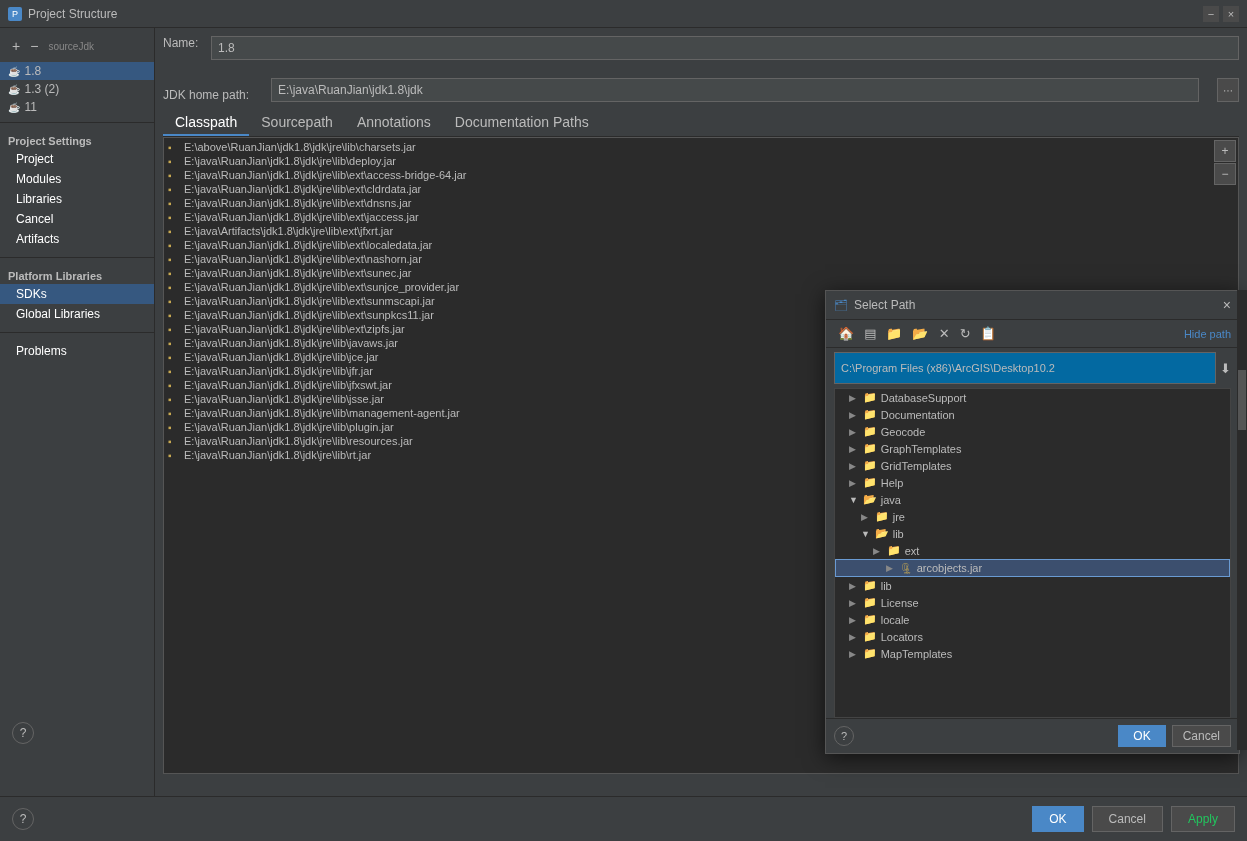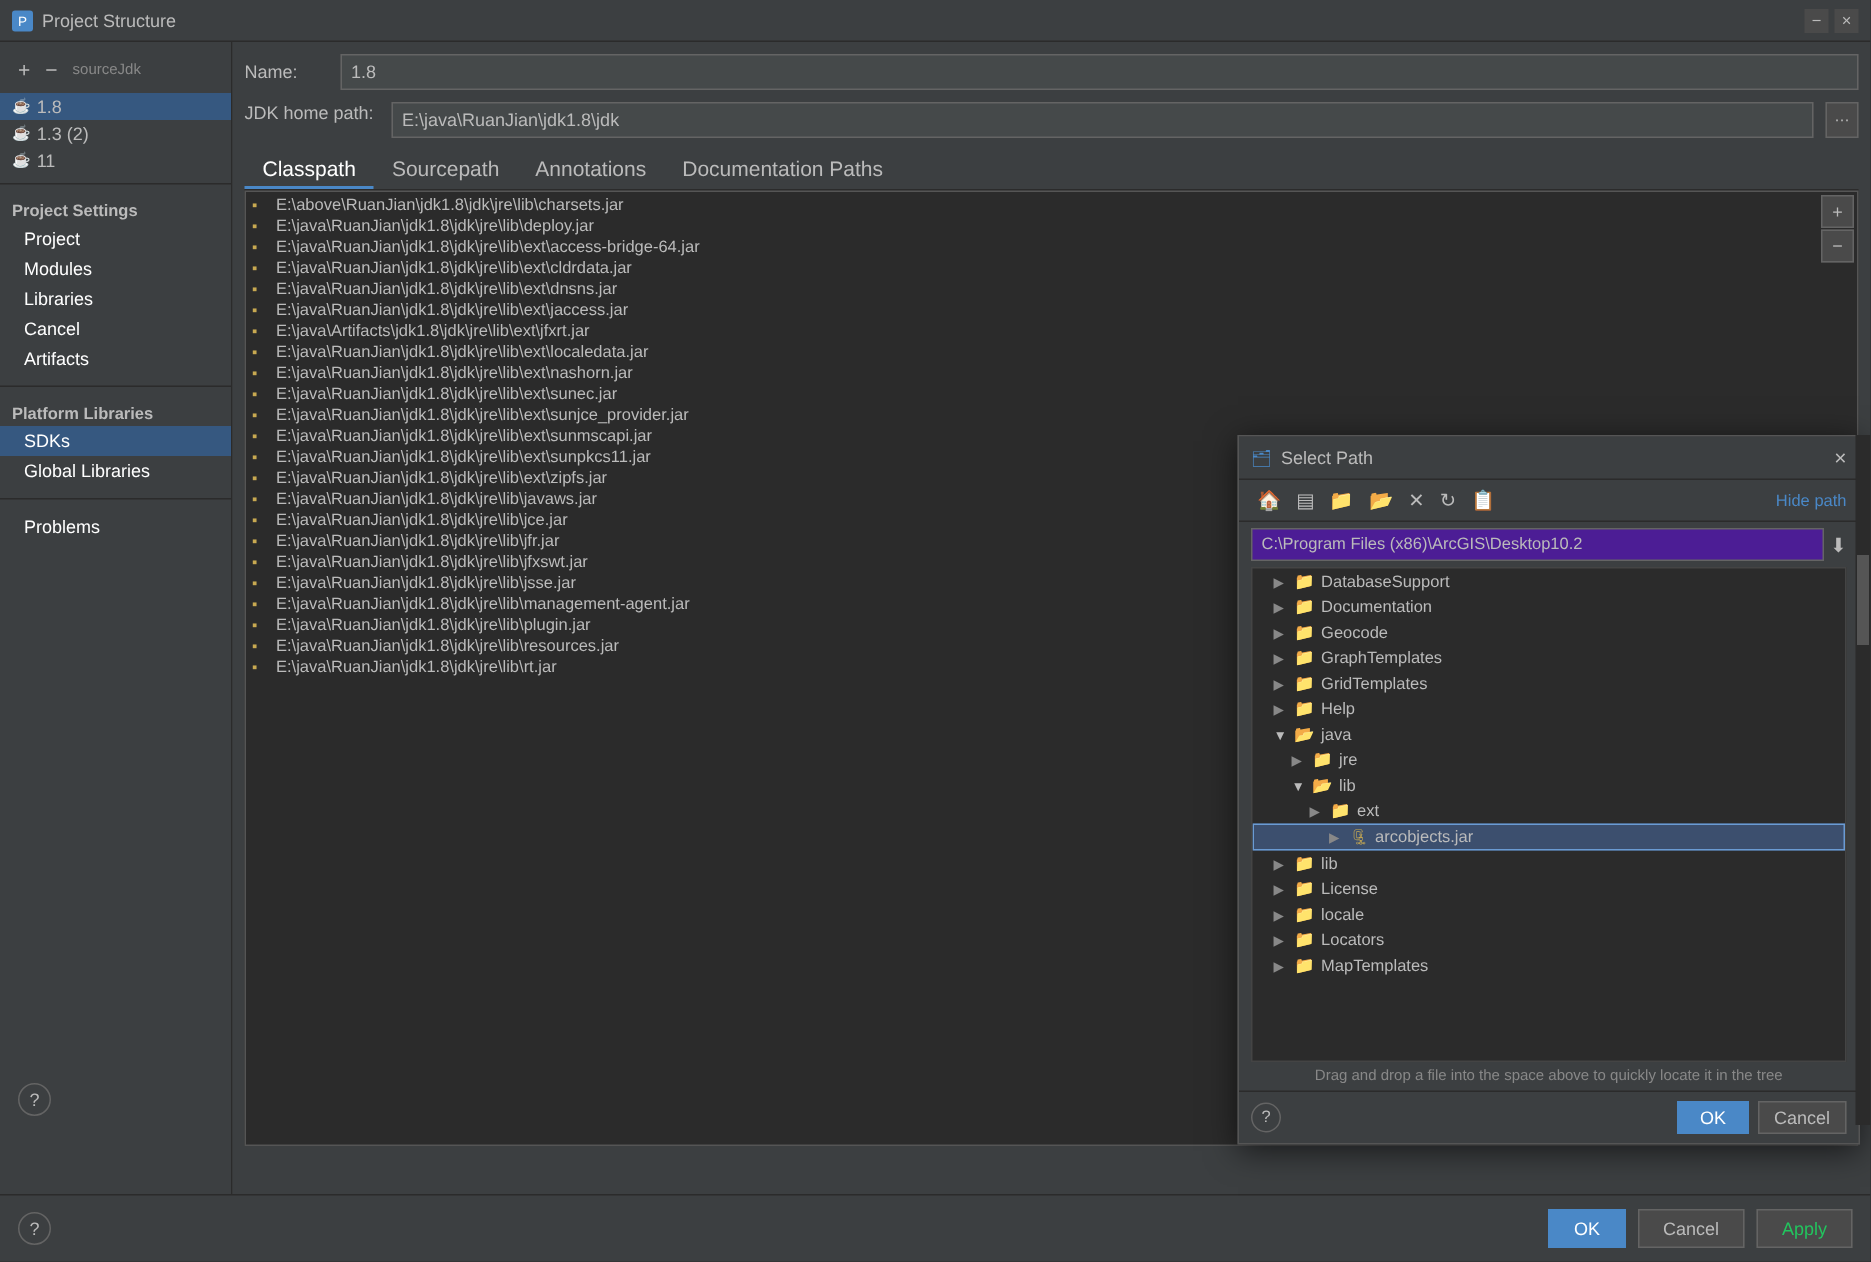--- a/index.html
+++ b/index.html
@@ -31,24 +31,24 @@
 
     .sidebar-section { padding: 4px 0; }
     .sidebar-section-title { font-size: 11px; font-weight: bold; color: #bbbbbb; padding: 4px 8px 2px; }
     .sidebar-nav-item { padding: 3px 8px 3px 16px; cursor: pointer; font-size: 12px; color: #ffffff; }
     .sidebar-nav-item.active { background: #365880; color: white; }
 
     .sidebar-divider { height: 1px; background: #2b2b2b; margin: 4px 0; }
 
     
     .right-panel { flex: 1; background: #3c3f41; padding: 8px; overflow: hidden; }
-    .name-row { display: flex; align-items: center; gap: 24px; margin-bottom: 8px; }
+    .name-row { display: flex; align-items: flex-start; gap: 8px; margin-bottom: 18px; }
     .name-label { color: #bbbbbb; font-size: 12px; min-width: 40px; }
     .name-input { flex: 1; background: #45494a; border: 1px solid #646464; color: #bbbbbb; padding: 2px 6px; font-size: 12px; height: 24px; }
-    .jdk-row { display: flex; align-items: flex-start; gap: 8px; margin-bottom: 8px; }
+    .jdk-row { display: flex; align-items: flex-end; gap: 18px; margin-bottom: 8px; }
     .jdk-label { color: #bbbbbb; font-size: 12px; min-width: 90px; }
     .jdk-input { flex: 1; background: #45494a; border: 1px solid #646464; color: #bbbbbb; padding: 2px 6px; font-size: 12px; height: 24px; }
     .jdk-browse-btn { background: #4a4a4a; border: 1px solid #646464; color: #bbbbbb; width: 22px; height: 24px; cursor: pointer; display: flex; align-items: center; justify-content: center; font-size: 10px; }
 
     .tabs { display: flex; gap: 0; border-bottom: 1px solid #2b2b2b; margin-bottom: 0; }
     .tab { padding: 4px 12px; cursor: pointer; font-size: 14px; color: #bbbbbb; border-bottom: 2px solid transparent; }
     .tab.active { color: white; border-bottom: 2px solid #4a88c7; }
 
     .classpath-area { height: calc(100% - 100px); overflow-y: auto; background: #2b2b2b; border: 1px solid #555; position: relative; }
     .classpath-toolbar { position: absolute; right: 0; top: 0; display: flex; flex-direction: column; gap: 1px; padding: 2px; z-index: 10; }
@@ -81,21 +81,21 @@
     .modal-title { font-size: 12px; color: #bbbbbb; display: flex; align-items: center; gap: 6px; }
     .modal-title-icon { color: #4a88c7; font-size: 11px; }
     .modal-close { background: none; border: none; color: #bbbbbb; cursor: pointer; font-size: 14px; }
 
     .modal-toolbar { display: flex; align-items: center; justify-content: space-between; padding: 4px 8px; border-bottom: 1px solid #2b2b2b; }
     .modal-toolbar-left { display: flex; gap: 2px; }
     .modal-tool-btn { background: none; border: none; color: #bbbbbb; cursor: pointer; font-size: 13px; padding: 2px 4px; }
     .hide-path-btn { background: none; border: none; color: #4a88c7; cursor: pointer; font-size: 11px; text-decoration: none; }
 
     .modal-path-row { display: flex; align-items: center; padding: 4px 8px; gap: 4px; }
-    .modal-path-input { flex: 1; background: #4c1d95; border: 1px solid #646464; color: #bbbbbb; padding: 2px 6px; font-size: 11px; height: 22px; }
+    .modal-path-input { flex: 1; background: #0369a1; border: 1px solid #646464; color: #bbbbbb; padding: 2px 6px; font-size: 11px; height: 32px; }
     .modal-download-btn { background: none; border: none; color: #bbbbbb; cursor: pointer; font-size: 13px; }
 
     .modal-tree { height: 330px; overflow-y: auto; background: #2b2b2b; margin: 0 8px; border: 1px solid #444; }
     .tree-item { display: flex; align-items: center; gap: 2px; padding: 2px 4px; cursor: pointer; font-size: 11px; color: #bbbbbb; }
     .tree-item.highlighted { background: #3c4f6e; border: 1px solid #6a9bd3; }
     .tree-arrow { width: 12px; font-size: 9px; color: #888; }
     .tree-folder-icon { color: #c8a951; margin-right: 2px; font-size: 11px; }
     .tree-jar-icon { color: #c8a951; margin-right: 2px; font-size: 10px; }
     .tree-indent { display: inline-block; }
 
@@ -447,21 +447,20 @@
       </div>
 
       <div class="tree-item">
         <span class="tree-indent" style="width:8px;"></span>
         <span class="tree-arrow">▶</span>
         <span class="tree-folder-icon">📁</span>
         <span>MapTemplates</span>
       </div>
     </div>
 
-    <div class="modal-hint">Drag and drop a file into the space above to quickly locate it in the tree</div>
 
     <div class="modal-bottom">
       <button class="modal-help-btn">?</button>
       <div class="modal-actions">
         <button class="modal-ok-btn">OK</button>
         <button class="modal-cancel-btn">Cancel</button>
       </div>
     </div>
   </div>
 

